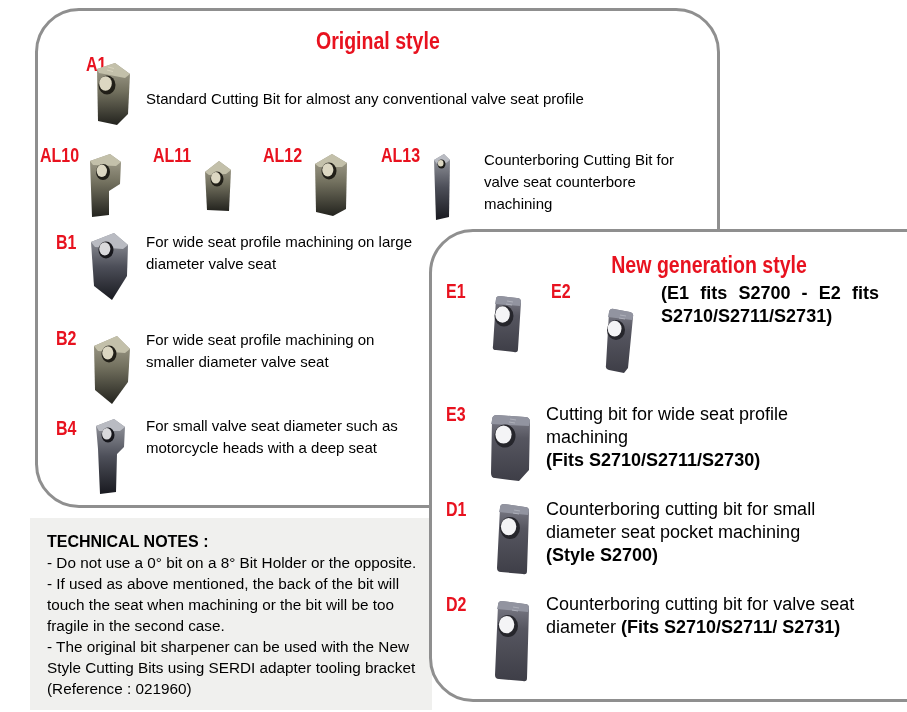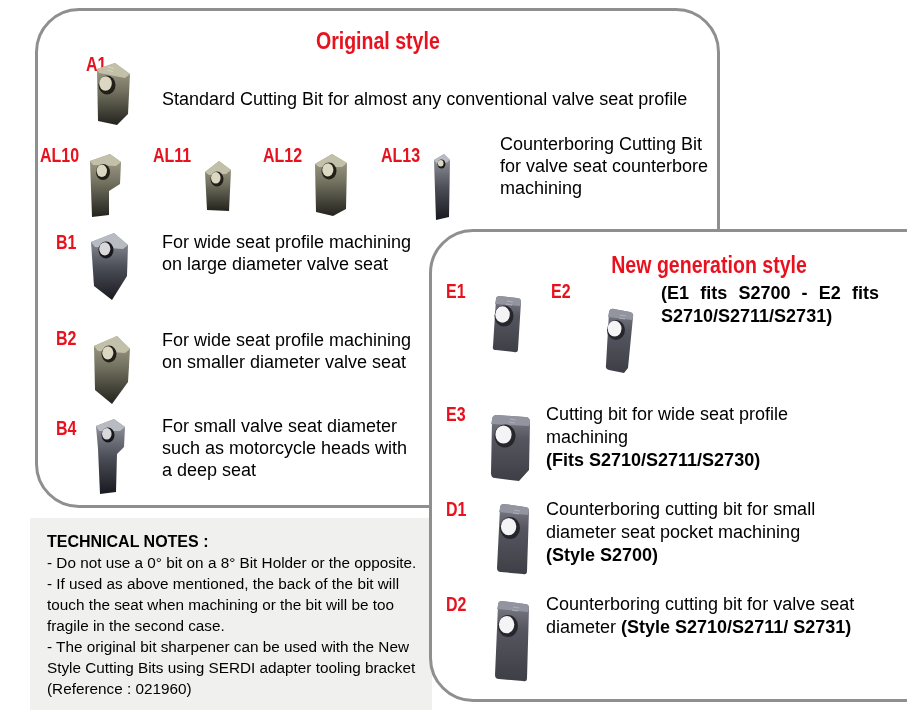--- a/index.html
+++ b/index.html
@@ -10,21 +10,21 @@
   #panel-original{left:35px;top:8px;width:685px;height:500px;z-index:1;}
   #panel-new{left:429px;top:229px;width:560px;height:473px;z-index:2;}
   #notes-box{position:absolute;left:30px;top:518px;width:402px;height:192px;
              background:var(--notesbg,#f0f0ee);z-index:1;box-sizing:border-box;
              padding:13px 6px 0 17px;font-size:15.3px;line-height:21px;}
   .panel-title{position:absolute;left:0;width:100%;text-align:center;}
   .rtitle{display:inline-block;color:var(--accent,#e8121f);font-weight:700;font-size:23px;
           transform:scaleX(.85);transform-origin:50% 50%;letter-spacing:0;}
   .rlabel{position:absolute;color:var(--accent,#e8121f);font-weight:700;font-size:20px;
           transform:scaleX(.8);transform-origin:0 0;white-space:nowrap;}
-  .btxt{position:absolute;font-size:18px;line-height:22px;margin-left:16px;}
+  .btxt{position:absolute;font-size:15px;line-height:22px;}
   .ntxt{position:absolute;font-size:18px;line-height:23px;}
   .just{text-align:justify;}
   .fits{font-weight:700;}
   .fits.block{display:block;}
   .fits.inline{overflow-wrap:anywhere;}
   .bit{position:absolute;}
   #notes-box .nt-title{font-weight:700;font-size:16px;line-height:21px;}
   .note-item{margin:0;}
 </style>
 </head>
@@ -92,21 +92,21 @@
     </svg>
 
     <span class="rlabel" style="left:343px;top:133px">AL13</span>
     <svg class="bit" style="left:391px;top:140px" width="26" height="72" viewBox="0 0 26 72">
       <path d="M5,9 L15,3 L21,9 L20,66 L7,69 Z" fill="url(#gOr2)"></path>
       <path d="M5,9 L15,3 L21,9 L17,12 L8,13 Z" fill="#b9bbc2"></path>
       <ellipse cx="12.5" cy="13" rx="4" ry="4.5" fill="#1a1a16"></ellipse>
       <ellipse cx="11.7" cy="12.2" rx="2.8" ry="3.3" fill="#dcd7c2"></ellipse>
     </svg>
 
-    <div class="btxt" style="left:446px;top:122px;width:222px">Counterboring Cutting Bit for valve seat counterbore machining</div>
+    <div class="btxt" style="left:446px;top:138px;width:222px">Counterboring Cutting Bit for valve seat counterbore machining</div>
 
     <span class="rlabel" style="left:18px;top:220px">B1</span>
     <svg class="bit" style="left:45px;top:219px" width="52" height="76" viewBox="0 0 52 76">
       <path d="M8,12 L31,3 L45,15 L44,46 L29,70 L11,56 Z" fill="url(#gOr2)"></path>
       <path d="M8,12 L31,3 L45,15 L40,19 L12,17 Z" fill="#b9bbc2"></path>
       <ellipse cx="23" cy="20" rx="7.5" ry="8.5" fill="#17171c"></ellipse>
       <ellipse cx="21.8" cy="18.8" rx="5.6" ry="6.6" fill="#d9d9dc"></ellipse>
     </svg>
     <div class="btxt" style="left:108px;top:220px;width:270px">For wide seat profile machining on large diameter valve seat</div>
 
@@ -185,21 +185,21 @@
     <span class="rlabel" style="left:14px;top:361px">D2</span>
     <svg class="bit" style="left:56px;top:366px" width="48" height="88" viewBox="0 0 48 88">
       <path d="M10,7 Q10,3 14,3 L37,6 Q41,6 41,10 L39,80 Q39,84 35,83 L11,81 Q7,81 7,77 Z" fill="url(#gNew)"></path>
       <path d="M10,7 Q10,3 14,3 L37,6 Q41,6 41,10 L40,14 L9,11 Z" fill="#9294a0"></path>
       <ellipse cx="20" cy="28" rx="10" ry="11" fill="#26262c"></ellipse>
       <ellipse cx="18.6" cy="26.6" rx="7.7" ry="8.7" fill="#f4f4f6"></ellipse>
       <path d="M25,9 l6,1 M24,12 l6,1" stroke="#aeb0ba" stroke-width="1" fill="none"></path>
     </svg>
     <div class="ntxt" style="left:114px;top:361px;width:315px">
       <span>Counterboring cutting bit for valve seat diameter</span>
-      <span class="fits inline">(Style S2710/S2711/ S2731)</span>
+      <span class="fits inline">(Fits S2710/S2711/ S2731)</span>
     </div>
   </div>
 
   <div id="notes-box">
     <div class="nt-title">TECHNICAL NOTES :</div>
     <div class="note-item">- Do not use a 0° bit on a 8° Bit Holder or the opposite.</div>
     <div class="note-item">- If used as above mentioned, the back of the bit will touch the seat when machining or the bit will be too fragile in the second case.</div>
     <div class="note-item">- The original bit sharpener can be used with the New Style Cutting Bits using SERDI adapter tooling bracket (Reference : 021960)</div>
   </div>
 

